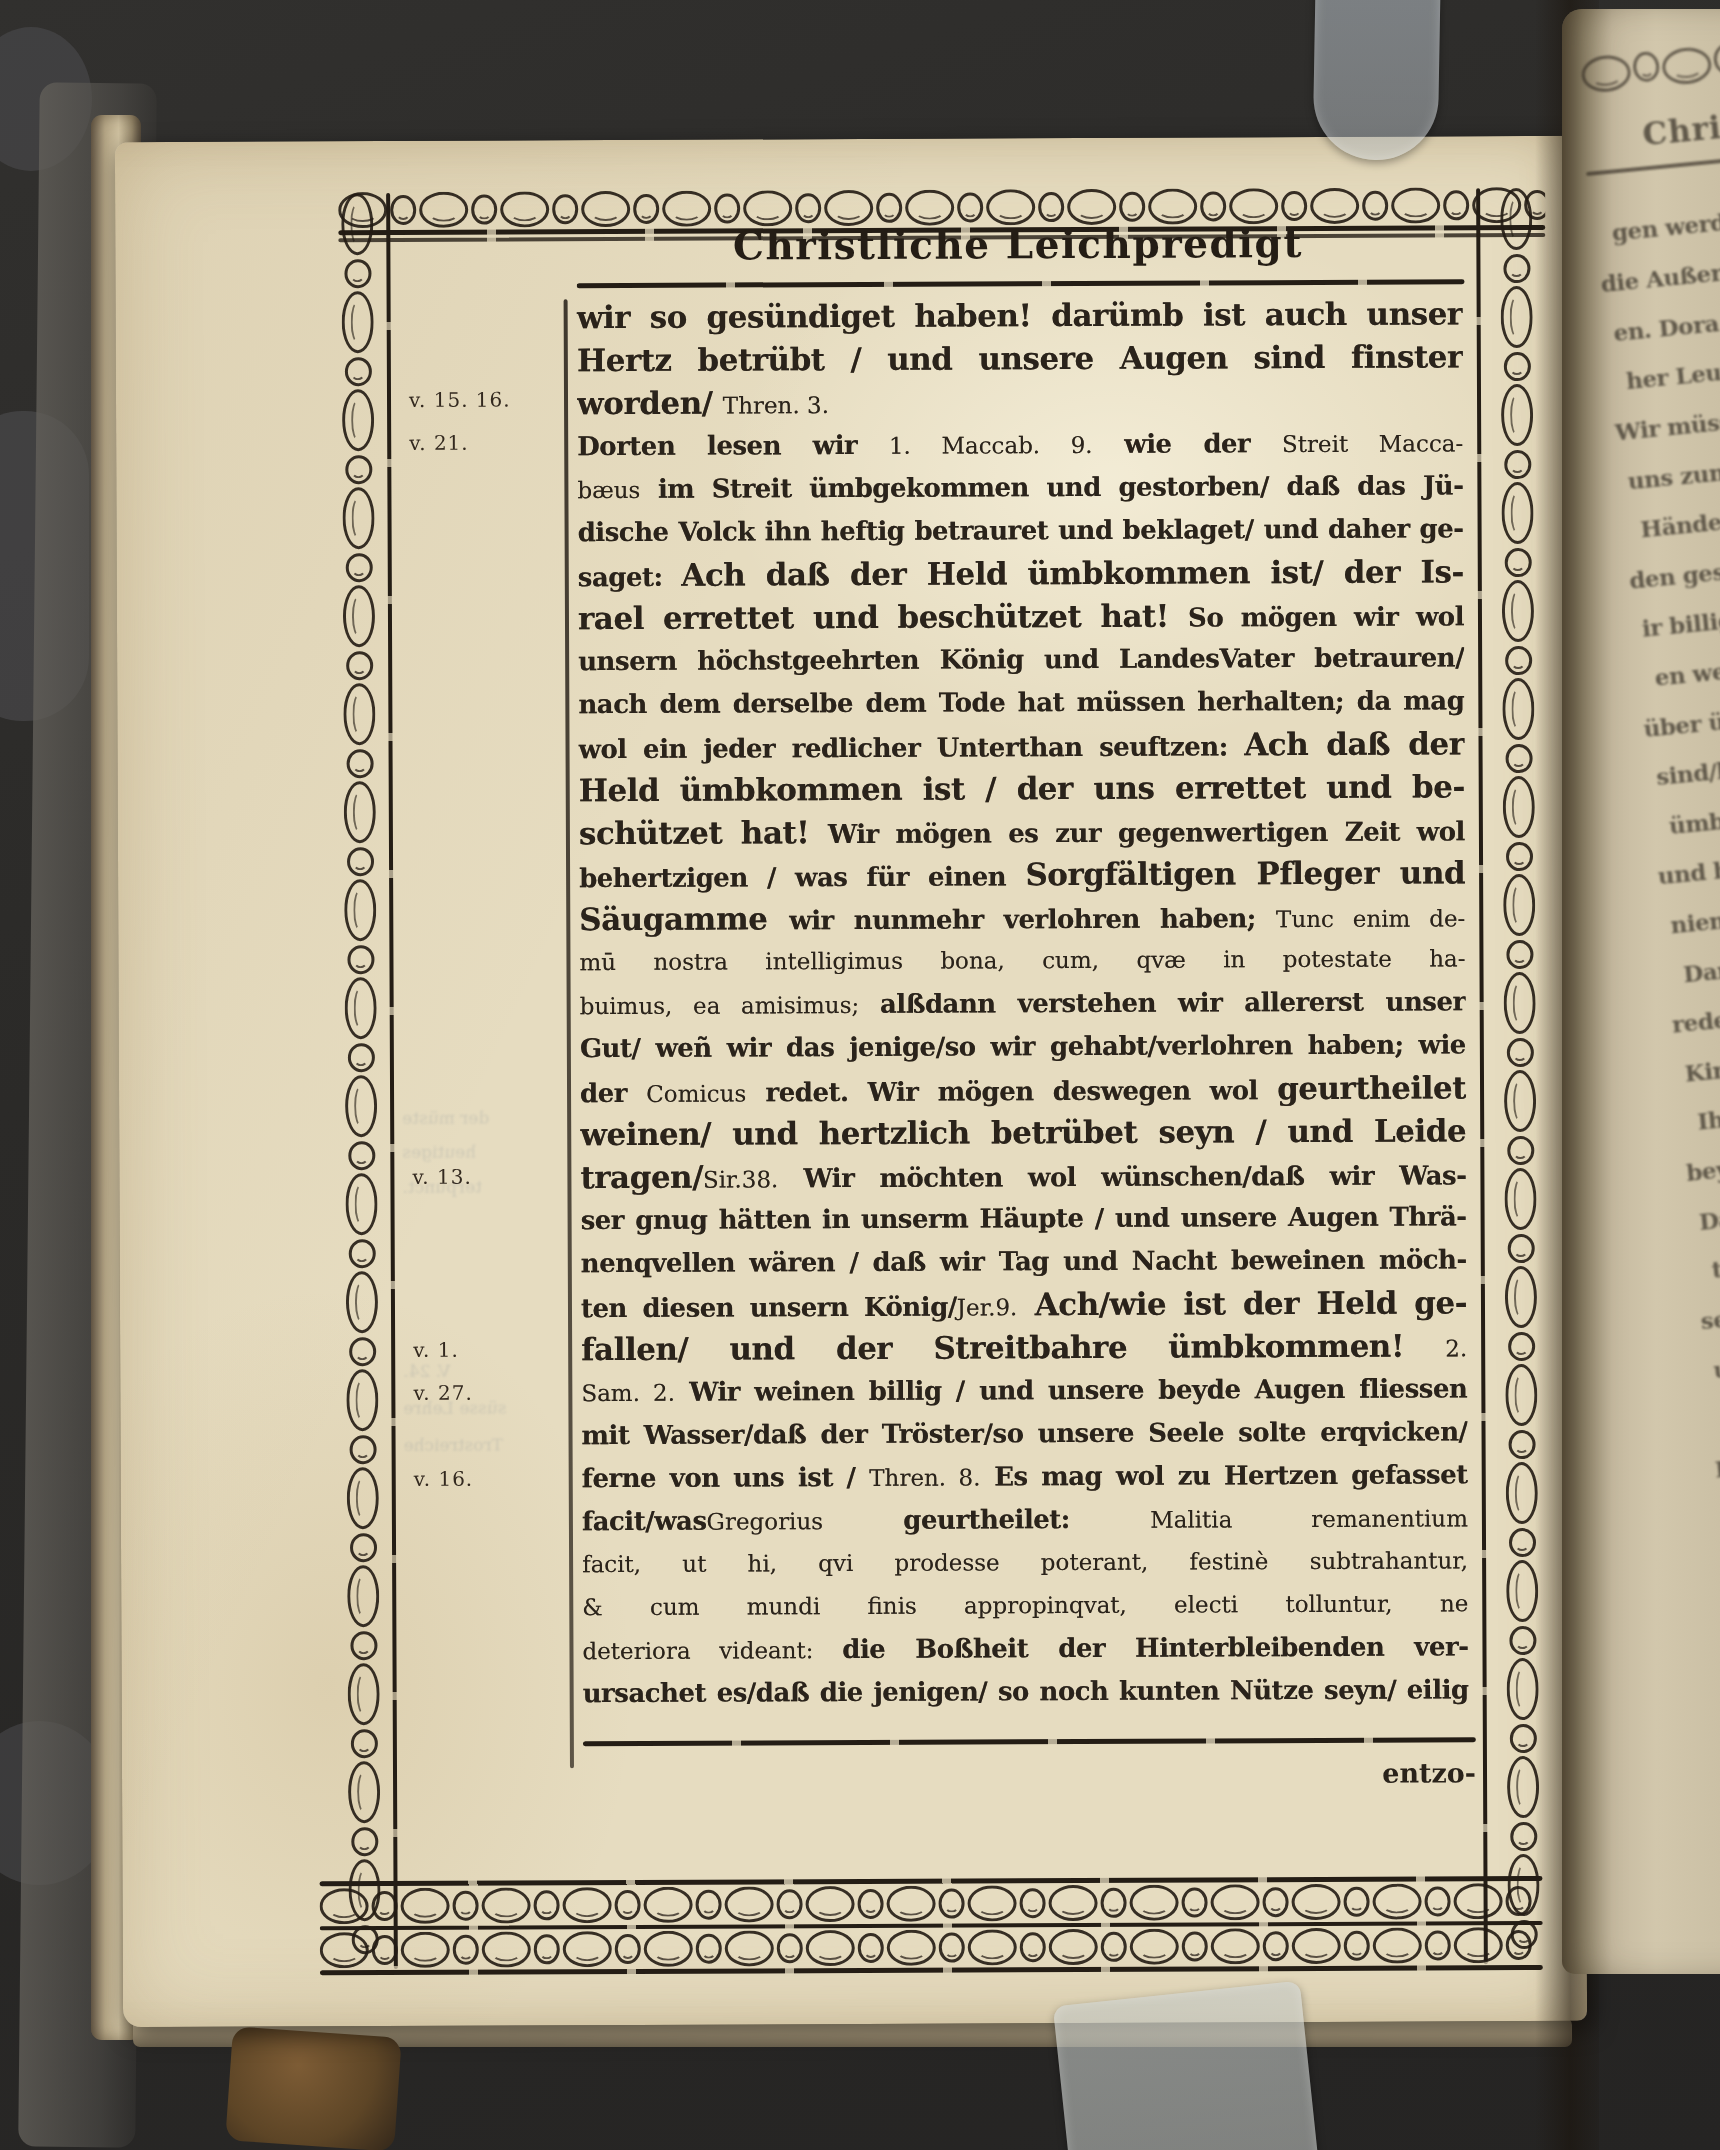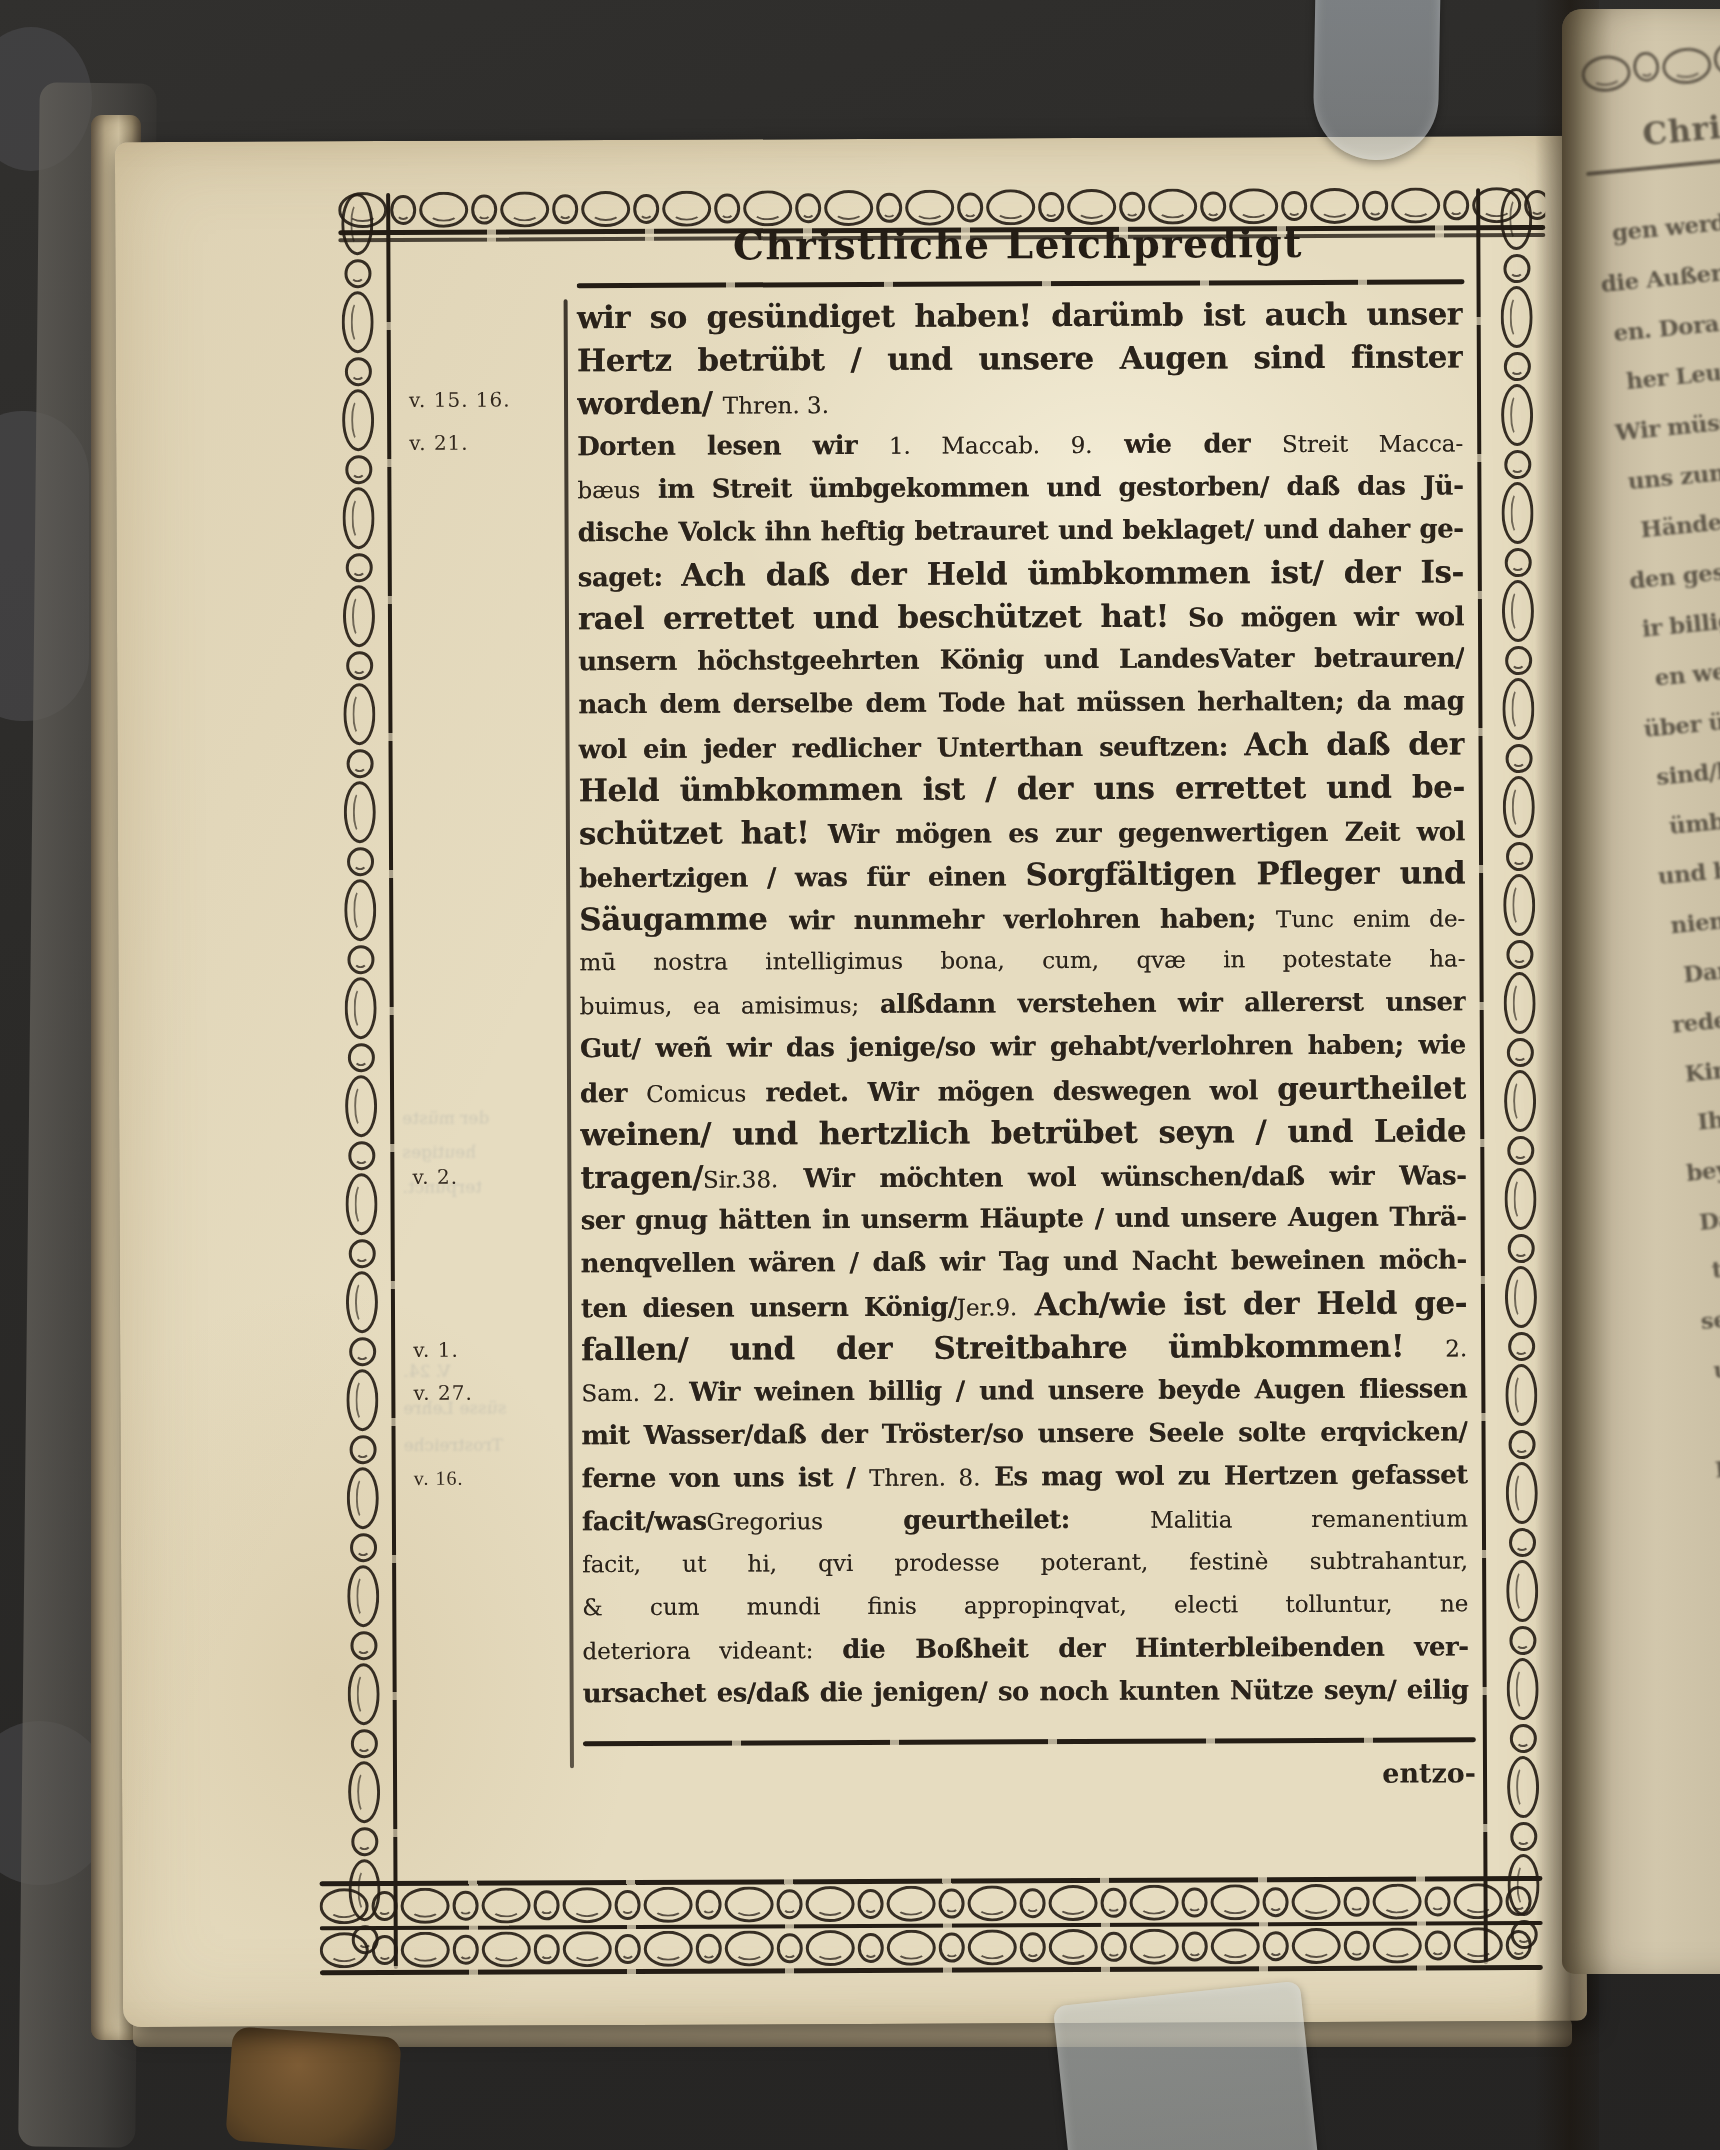--- a/index.html
+++ b/index.html
@@ -307,24 +307,24 @@
       <div class="hrule"></div>
     </div>
 
     <div class="abs hdr ink">Christliche Leichpredigt</div>
     <div class="abs hdr-rule hrule"></div>
     <div class="abs divider"></div>
 
     <div class="abs margincol">
         <div class="mnote" style="top: 89px;">v. 15. 16.</div>
         <div class="mnote" style="top: 132px;">v. 21.</div>
-        <div class="mnote" style="top: 866px;">v. 2.</div>
+        <div class="mnote" style="top: 866px;">v. 13.</div>
         <div class="mnote" style="top: 1039px;">v. 1.</div>
         <div class="mnote" style="top: 1082px;">v. 27.</div>
-        <div class="mnote" style="top: 1168px; font-family: Liberation Serif, serif;">v. 16.</div>
+        <div class="mnote" style="top: 1168px;">v. 16.</div>
         <div class="ghost" style="top: 809px;">der müste</div>
         <div class="ghost" style="top: 843px;">heutiges</div>
         <div class="ghost" style="top: 878px;">terpunct.</div>
         <div class="ghost" style="top: 1062px;">V. 24.</div>
         <div class="ghost" style="top: 1099px;">süsse Lehre</div>
         <div class="ghost" style="top: 1136px;">Trostreiche</div>
       </div>
     <div class="abs bodytext">
         <div class="line"><span class="s-b">wir so gesündiget haben! darümb ist auch unser</span></div>
         <div class="line"><span class="s-b">Hertz betrübt / und unsere Augen sind finster</span></div>

